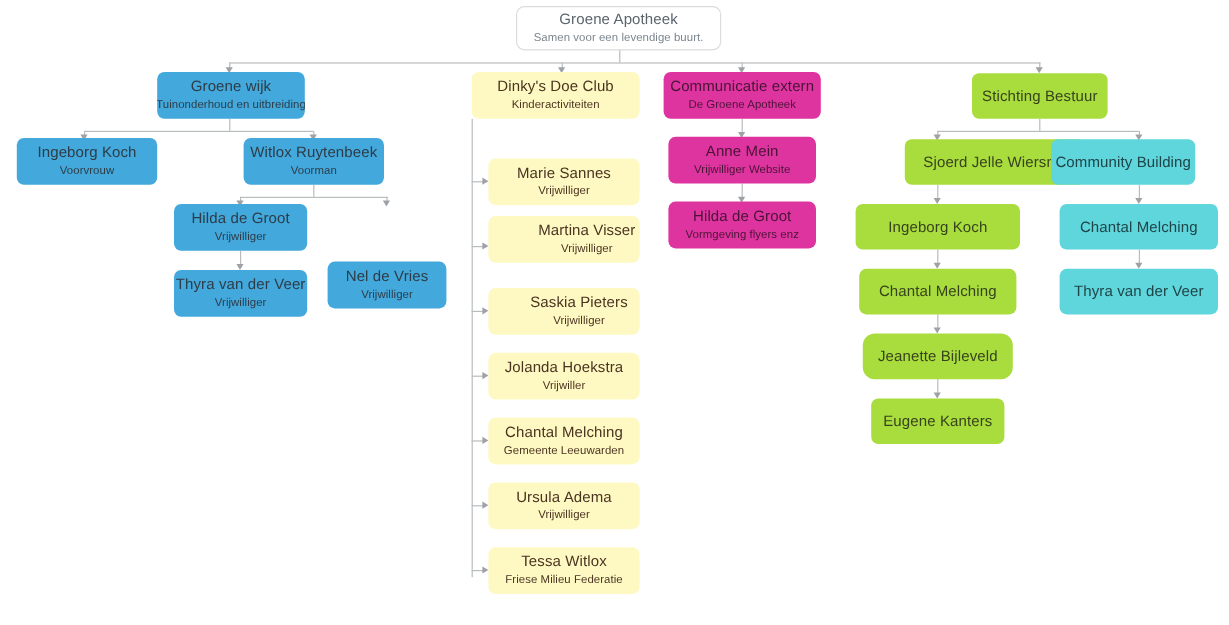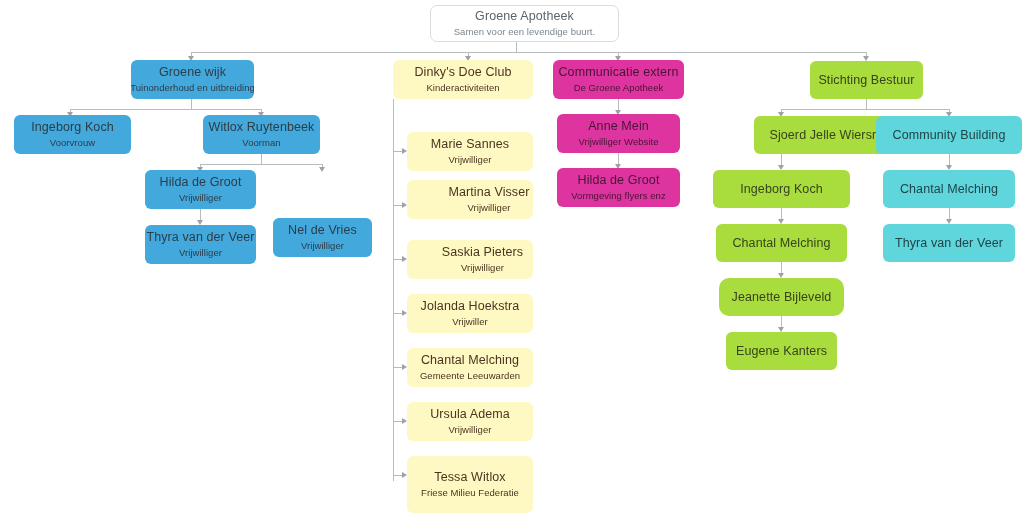--- a/index.html
+++ b/index.html
@@ -147,21 +147,21 @@
   <div class="ln v" style="left:781px;top:262px;height:13px;"></div>
   <div class="arrow" style="left:777.5px;top:273px;"></div>
   <div class="ln v" style="left:781px;top:316px;height:13px;"></div>
   <div class="arrow" style="left:777.5px;top:327px;"></div>
 
   <div class="ln v" style="left:949px;top:154px;height:13px;"></div>
   <div class="arrow" style="left:945.5px;top:165px;"></div>
   <div class="ln v" style="left:949px;top:208px;height:13px;"></div>
   <div class="arrow" style="left:945.5px;top:219px;"></div>
 
-  <div class="node root" style="left:430px;top:5px;width:189px;height:37px;">
+  <div class="node root" style="left:430px;top:5px;width:171px;height:37px;">
     <span class="t">Groene Apotheek</span>
     <span class="s">Samen voor een levendige buurt.</span>
   </div>
 
   <div class="node blue" style="left:131px;top:60px;width:123px;height:39px;">
     <span class="t">Groene wijk</span>
     <span class="s">Tuinonderhoud en uitbreiding</span>
   </div>
   <div class="node blue" style="left:14px;top:115px;width:117px;height:39px;">
     <span class="t">Ingeborg Koch</span>
@@ -205,21 +205,21 @@
     <span class="s">Vrijwiller</span>
   </div>
   <div class="node orange" style="left:407px;top:348px;width:126px;height:39px;">
     <span class="t">Chantal Melching</span>
     <span class="s">Gemeente Leeuwarden</span>
   </div>
   <div class="node orange" style="left:407px;top:402px;width:126px;height:39px;">
     <span class="t">Ursula Adema</span>
     <span class="s">Vrijwilliger</span>
   </div>
-  <div class="node orange" style="left:407px;top:456px;width:126px;height:57px;">
+  <div class="node orange" style="left:407px;top:456px;width:126px;height:39px;">
     <span class="t">Tessa Witlox</span>
     <span class="s">Friese Milieu Federatie</span>
   </div>
 
   <div class="node pink" style="left:553px;top:60px;width:131px;height:39px;">
     <span class="t">Communicatie extern</span>
     <span class="s">De Groene Apotheek</span>
   </div>
   <div class="node pink" style="left:557px;top:114px;width:123px;height:39px;">
     <span class="t">Anne Mein</span>
@@ -242,21 +242,21 @@
   <div class="node green" style="left:716px;top:224px;width:131px;height:38px;">
     <span class="t">Chantal Melching</span>
   </div>
   <div class="node green" style="left:719px;top:278px;width:125px;height:38px;border-radius:10px;">
     <span class="t">Jeanette Bijleveld</span>
   </div>
   <div class="node green" style="left:726px;top:332px;width:111px;height:38px;">
     <span class="t">Eugene Kanters</span>
   </div>
 
-  <div class="node cyan" style="left:876px;top:116px;width:146px;height:38px;">
+  <div class="node cyan" style="left:876px;top:116px;width:120px;height:38px;">
     <span class="t">Community Building</span>
   </div>
   <div class="node cyan" style="left:883px;top:170px;width:132px;height:38px;">
     <span class="t">Chantal Melching</span>
   </div>
   <div class="node cyan" style="left:883px;top:224px;width:132px;height:38px;">
     <span class="t">Thyra van der Veer</span>
   </div>
 
 </div>

